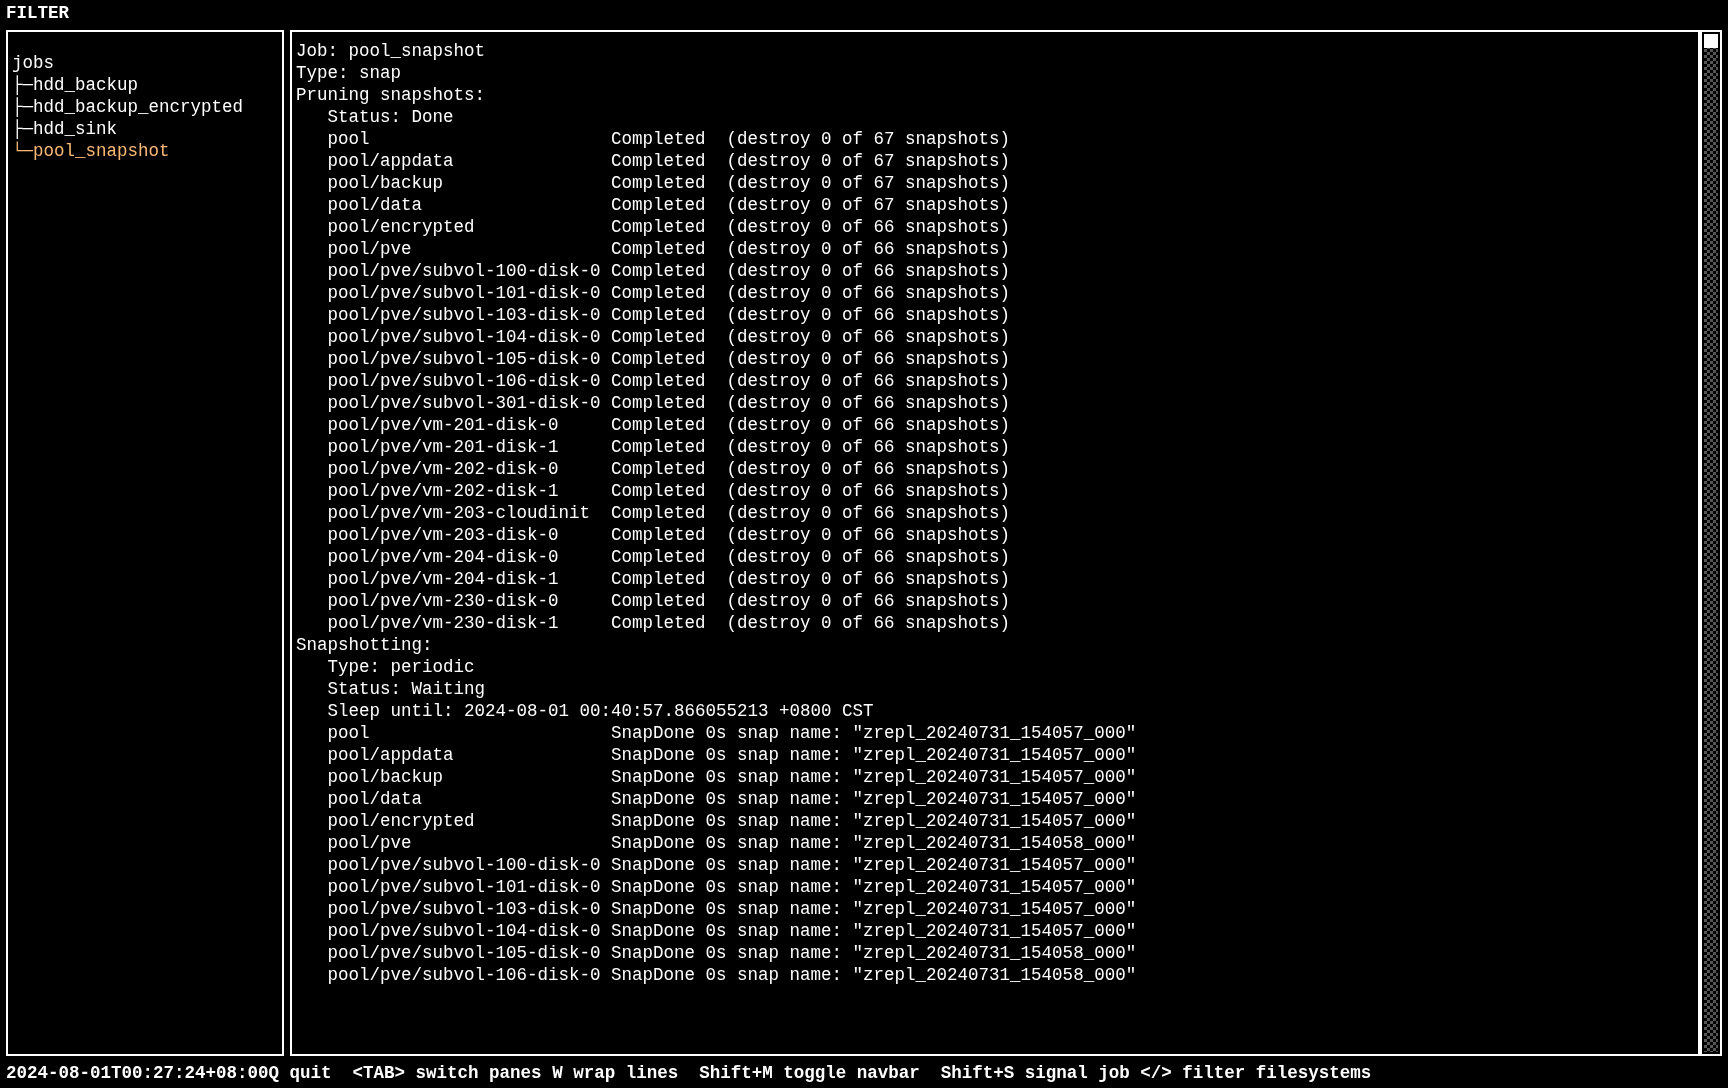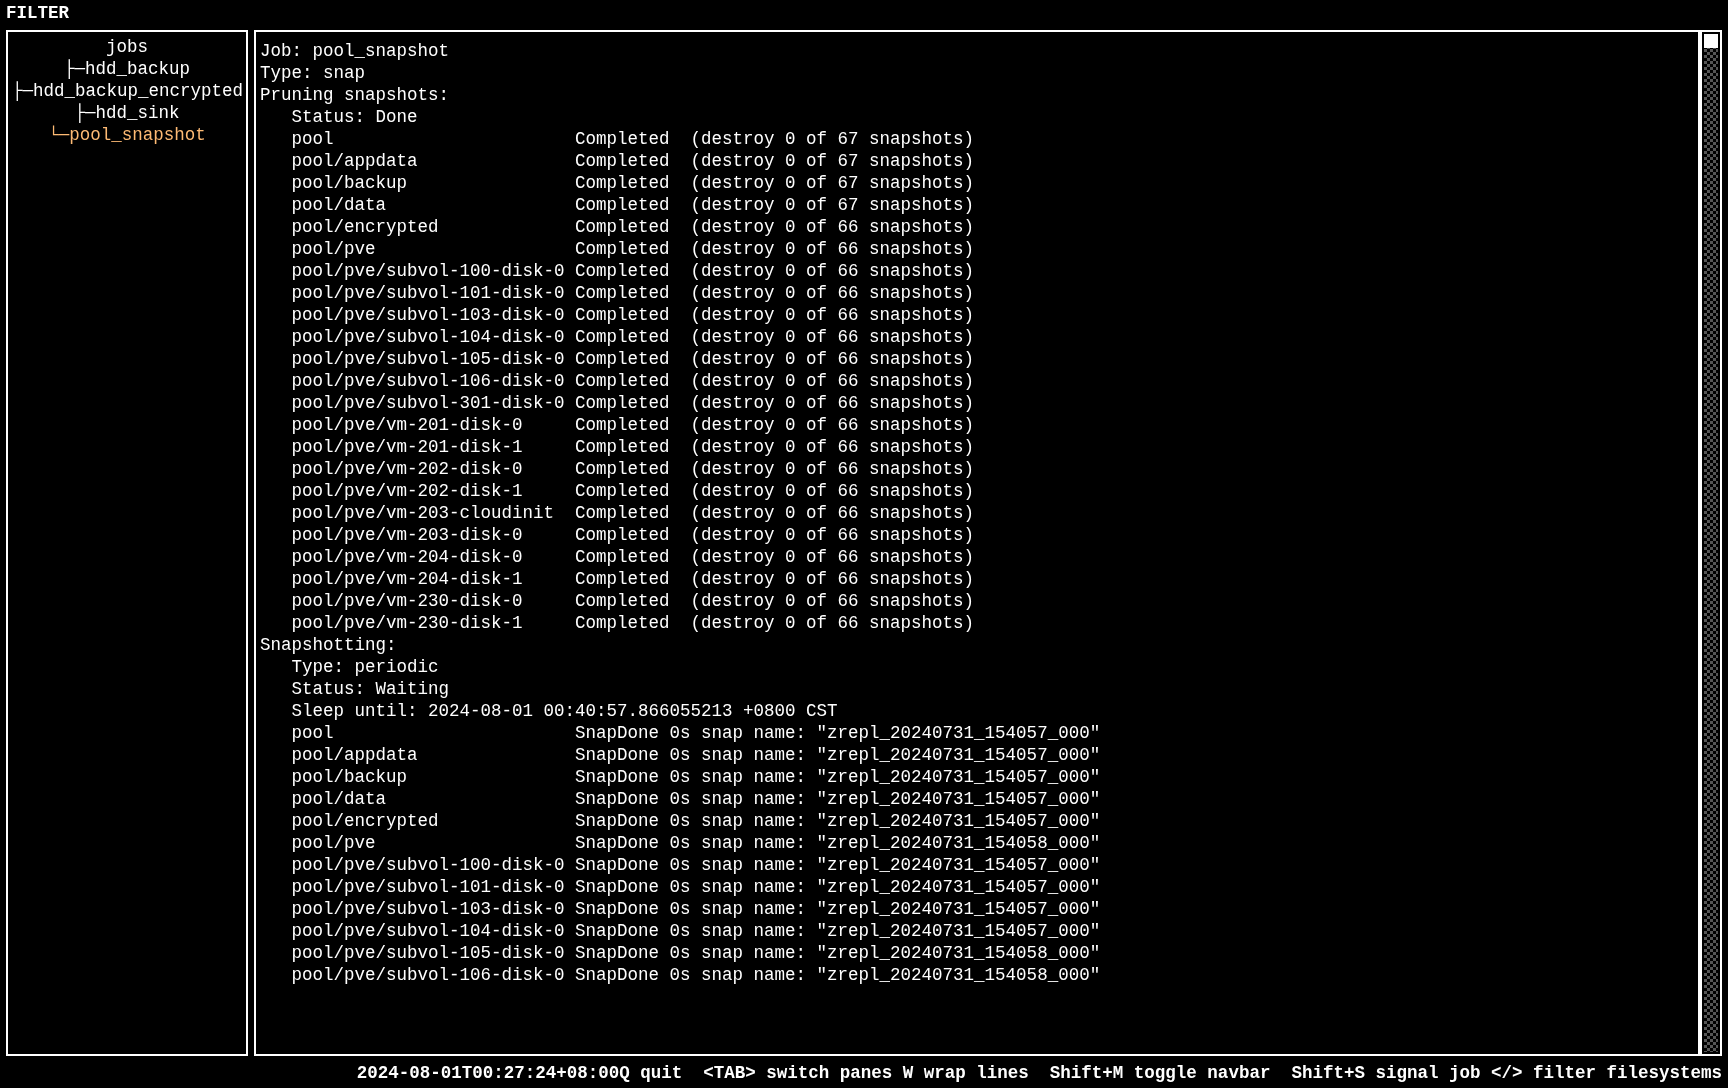--- a/index.html
+++ b/index.html
@@ -29,23 +29,22 @@
     padding: 4px 6px 4px 6px;
     gap: 6px;
     min-height: 0;
   }
   .pane {
     border: 2px solid #fff;
     position: relative;
     overflow: hidden;
   }
   .sidebar {
-    width: 242px;
-    padding: 4px 4px;
-    text-align: center;
+    width: 278px;
+    padding: 20px 4px;
   }
   .content-wrap {
     flex: 1;
     display: flex;
     min-width: 0;
   }
   .content {
     flex: 1;
     padding: 8px 4px;
     white-space: pre;
@@ -77,21 +76,21 @@
   .tree-root { }
   .tree-item {
     white-space: pre;
   }
   .tree-item.selected { color: #fdba74; }
   .statusbar {
     display: flex;
     padding: 2px 6px 4px 6px;
     font-weight: bold;
     white-space: pre;
-    justify-content: flex-end;
+    justify-content: flex-start;
   }
   .status-right {
     display: flex;
     gap: 0;
     white-space: pre;
   }
   .kb { font-weight: bold; }
   .kb-desc { font-weight: bold; }
   .line { white-space: pre; }
 </style>

